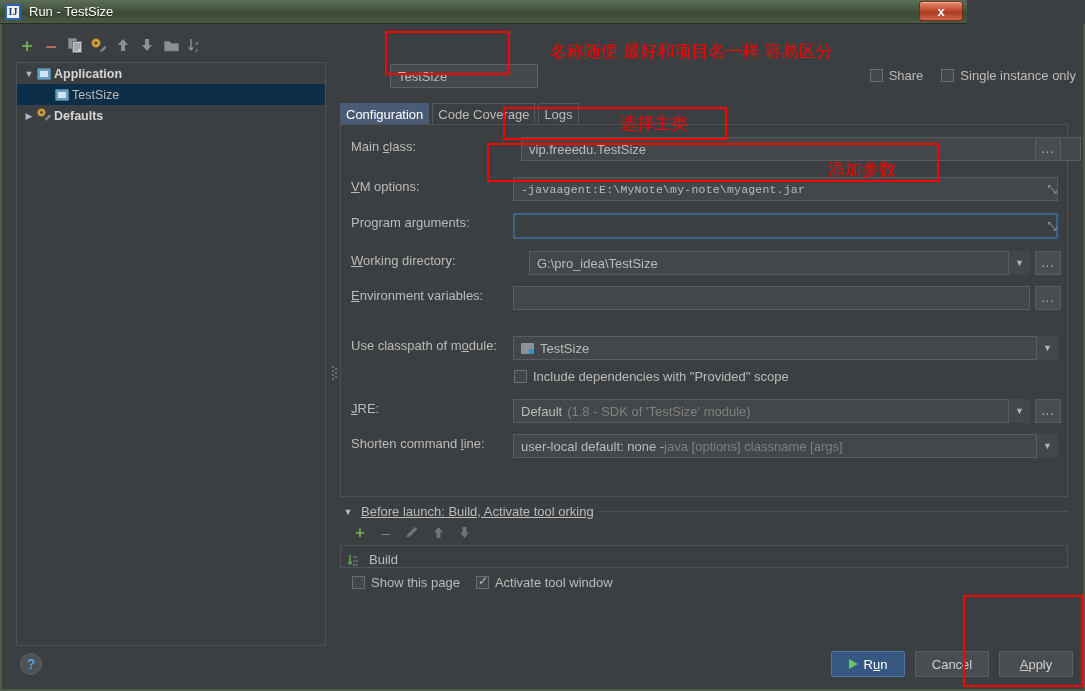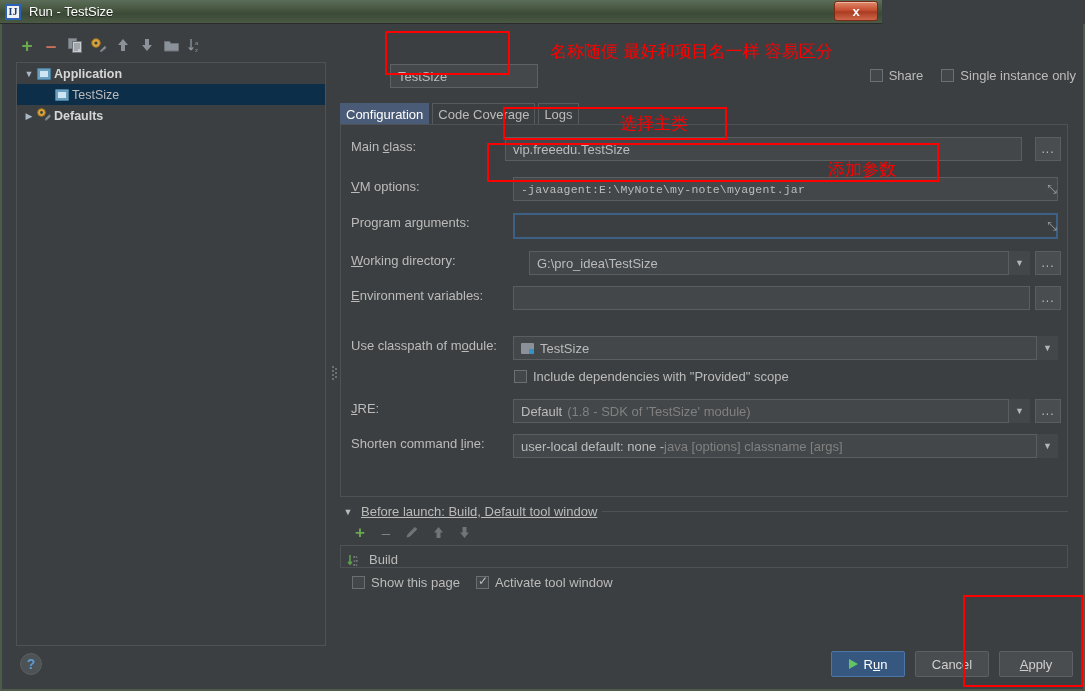--- a/index.html
+++ b/index.html
@@ -10,21 +10,21 @@
   }
   #app {
     position: relative;
     width: 1085px; height: 691px;
     overflow: hidden;
     background: #3c3f41;
   }
 
   
   .titlebar {
-    position: absolute; left: 0; top: 0; width: 882px; height: 24px;
+    position: absolute; left: 0; top: 0; width: 967px; height: 24px;
     background: linear-gradient(to bottom, #5b6e5a 0%, #47563f 40%, #3b4a36 60%, #4a5a44 100%);
     border-bottom: 1px solid #2b2b2b;
     display: flex; align-items: center;
   }
   .titlebar-left { display: flex; align-items: center; padding-left: 5px; }
   .tb-appicon {
     width: 16px; height: 16px;
     background: #f2f2f2;
     border: 2px solid #2a62b8;
     color: #1c3f73; font-size: 10px; font-weight: bold;
@@ -375,21 +375,21 @@
         <div class="tab active">Configuration</div>
         <div class="tab">Code Coverage</div>
         <div class="tab">Logs</div>
       </div>
 
       <div class="panel">
 
         <div class="frow" style="left:10px; top:14px;">
           <span class="flabel">Main <u>c</u>lass:</span>
         </div>
-        <div class="field" style="position:absolute; left:164px; top:12px; width:517px;">
+        <div class="field" style="position:absolute; left:180px; top:12px; width:560px;">
           <span>vip.freeedu.TestSize</span>
         </div>
         <div class="btn-ellipsis" style="position:absolute; left:694px; top:12px;">...</div>
 
         <div class="frow" style="left:10px; top:54px;">
           <span class="flabel"><u>V</u>M options:</span>
         </div>
         <div class="field mono" style="position:absolute; left:172px; top:52px; width:545px;">
           <span>-javaagent:E:\MyNote\my-note\myagent.jar</span>
         </div>
@@ -460,21 +460,21 @@
           </div>
           <div class="arrow-down">▼</div>
         </div>
 
       </div>
 
       <div class="before">
         <div class="before-head">
           <span class="tw" style="color:#bbbbbb;">▼</span>
           <span class="before-title">
-            <u>Before launch: Build, Default tool window</u>
+            <u>Before launch: Build, Activate tool orking</u>
           </span>
           <span class="hline"></span>
         </div>
 
         <div class="before-tools">
           <div class="t-ico">
             <span class="ico-plus" style="font-size:17px;">+</span>
           </div>
           <div class="t-ico">–</div>
           <div class="t-ico">

